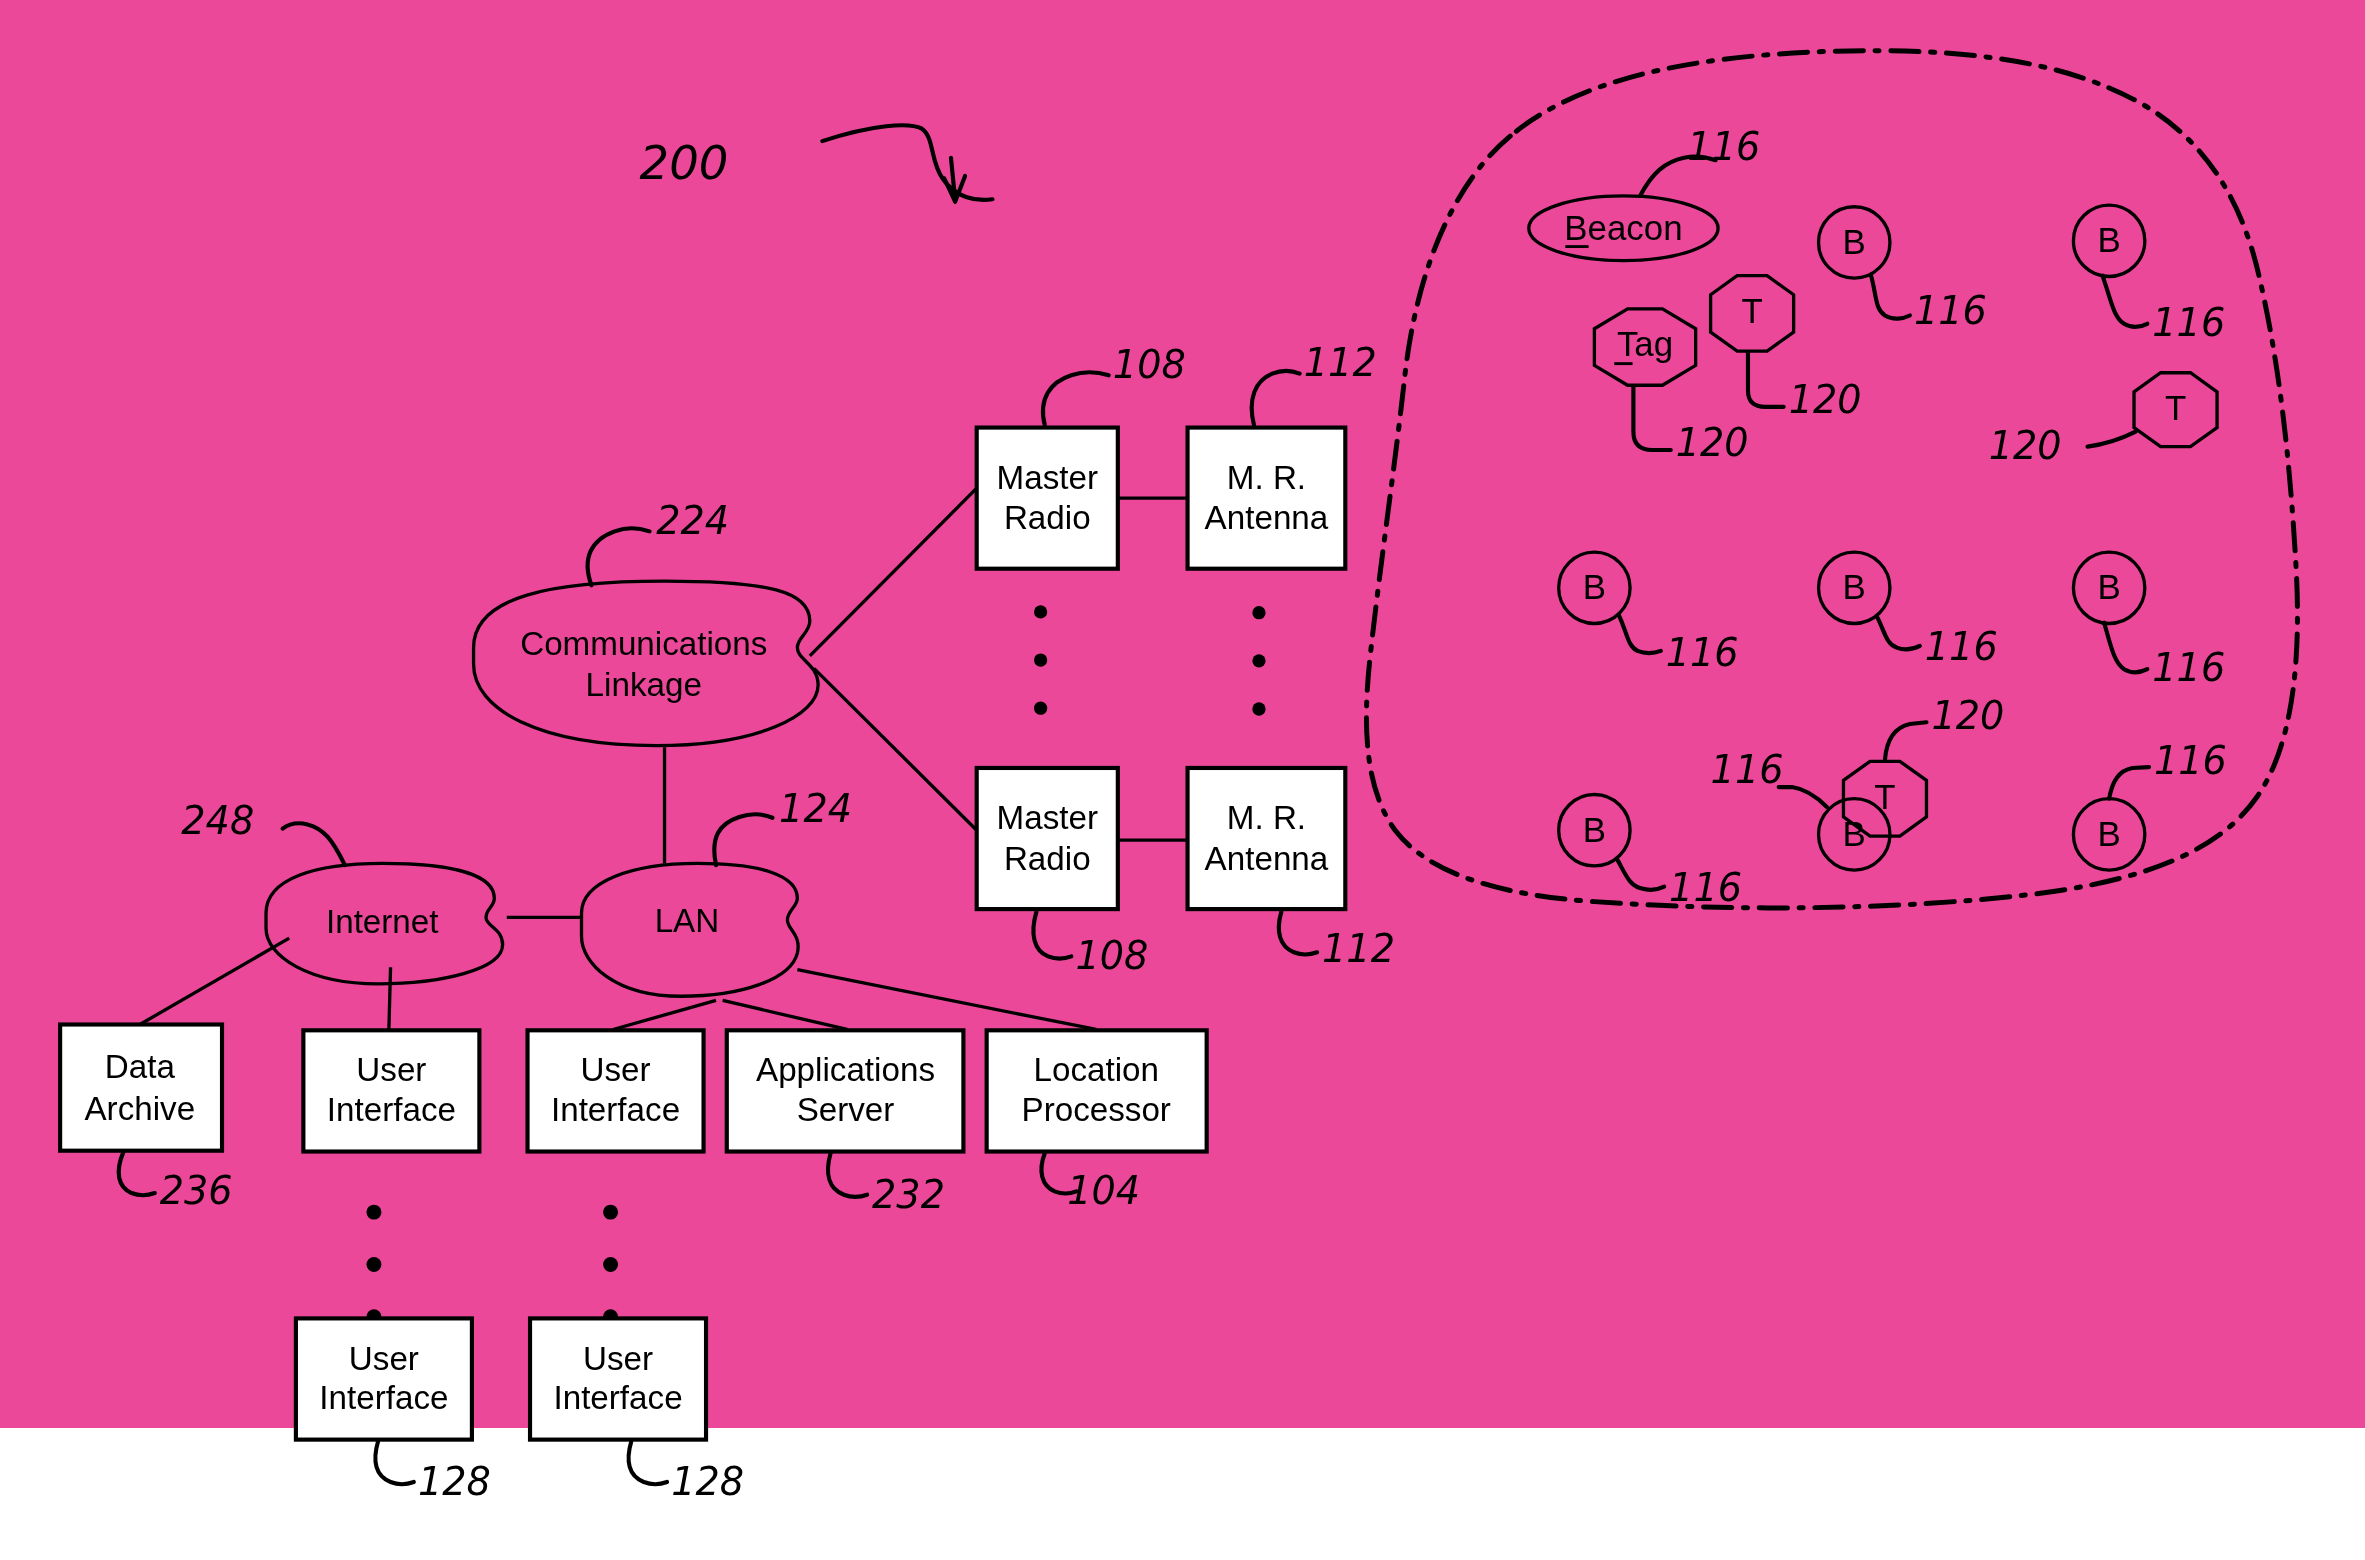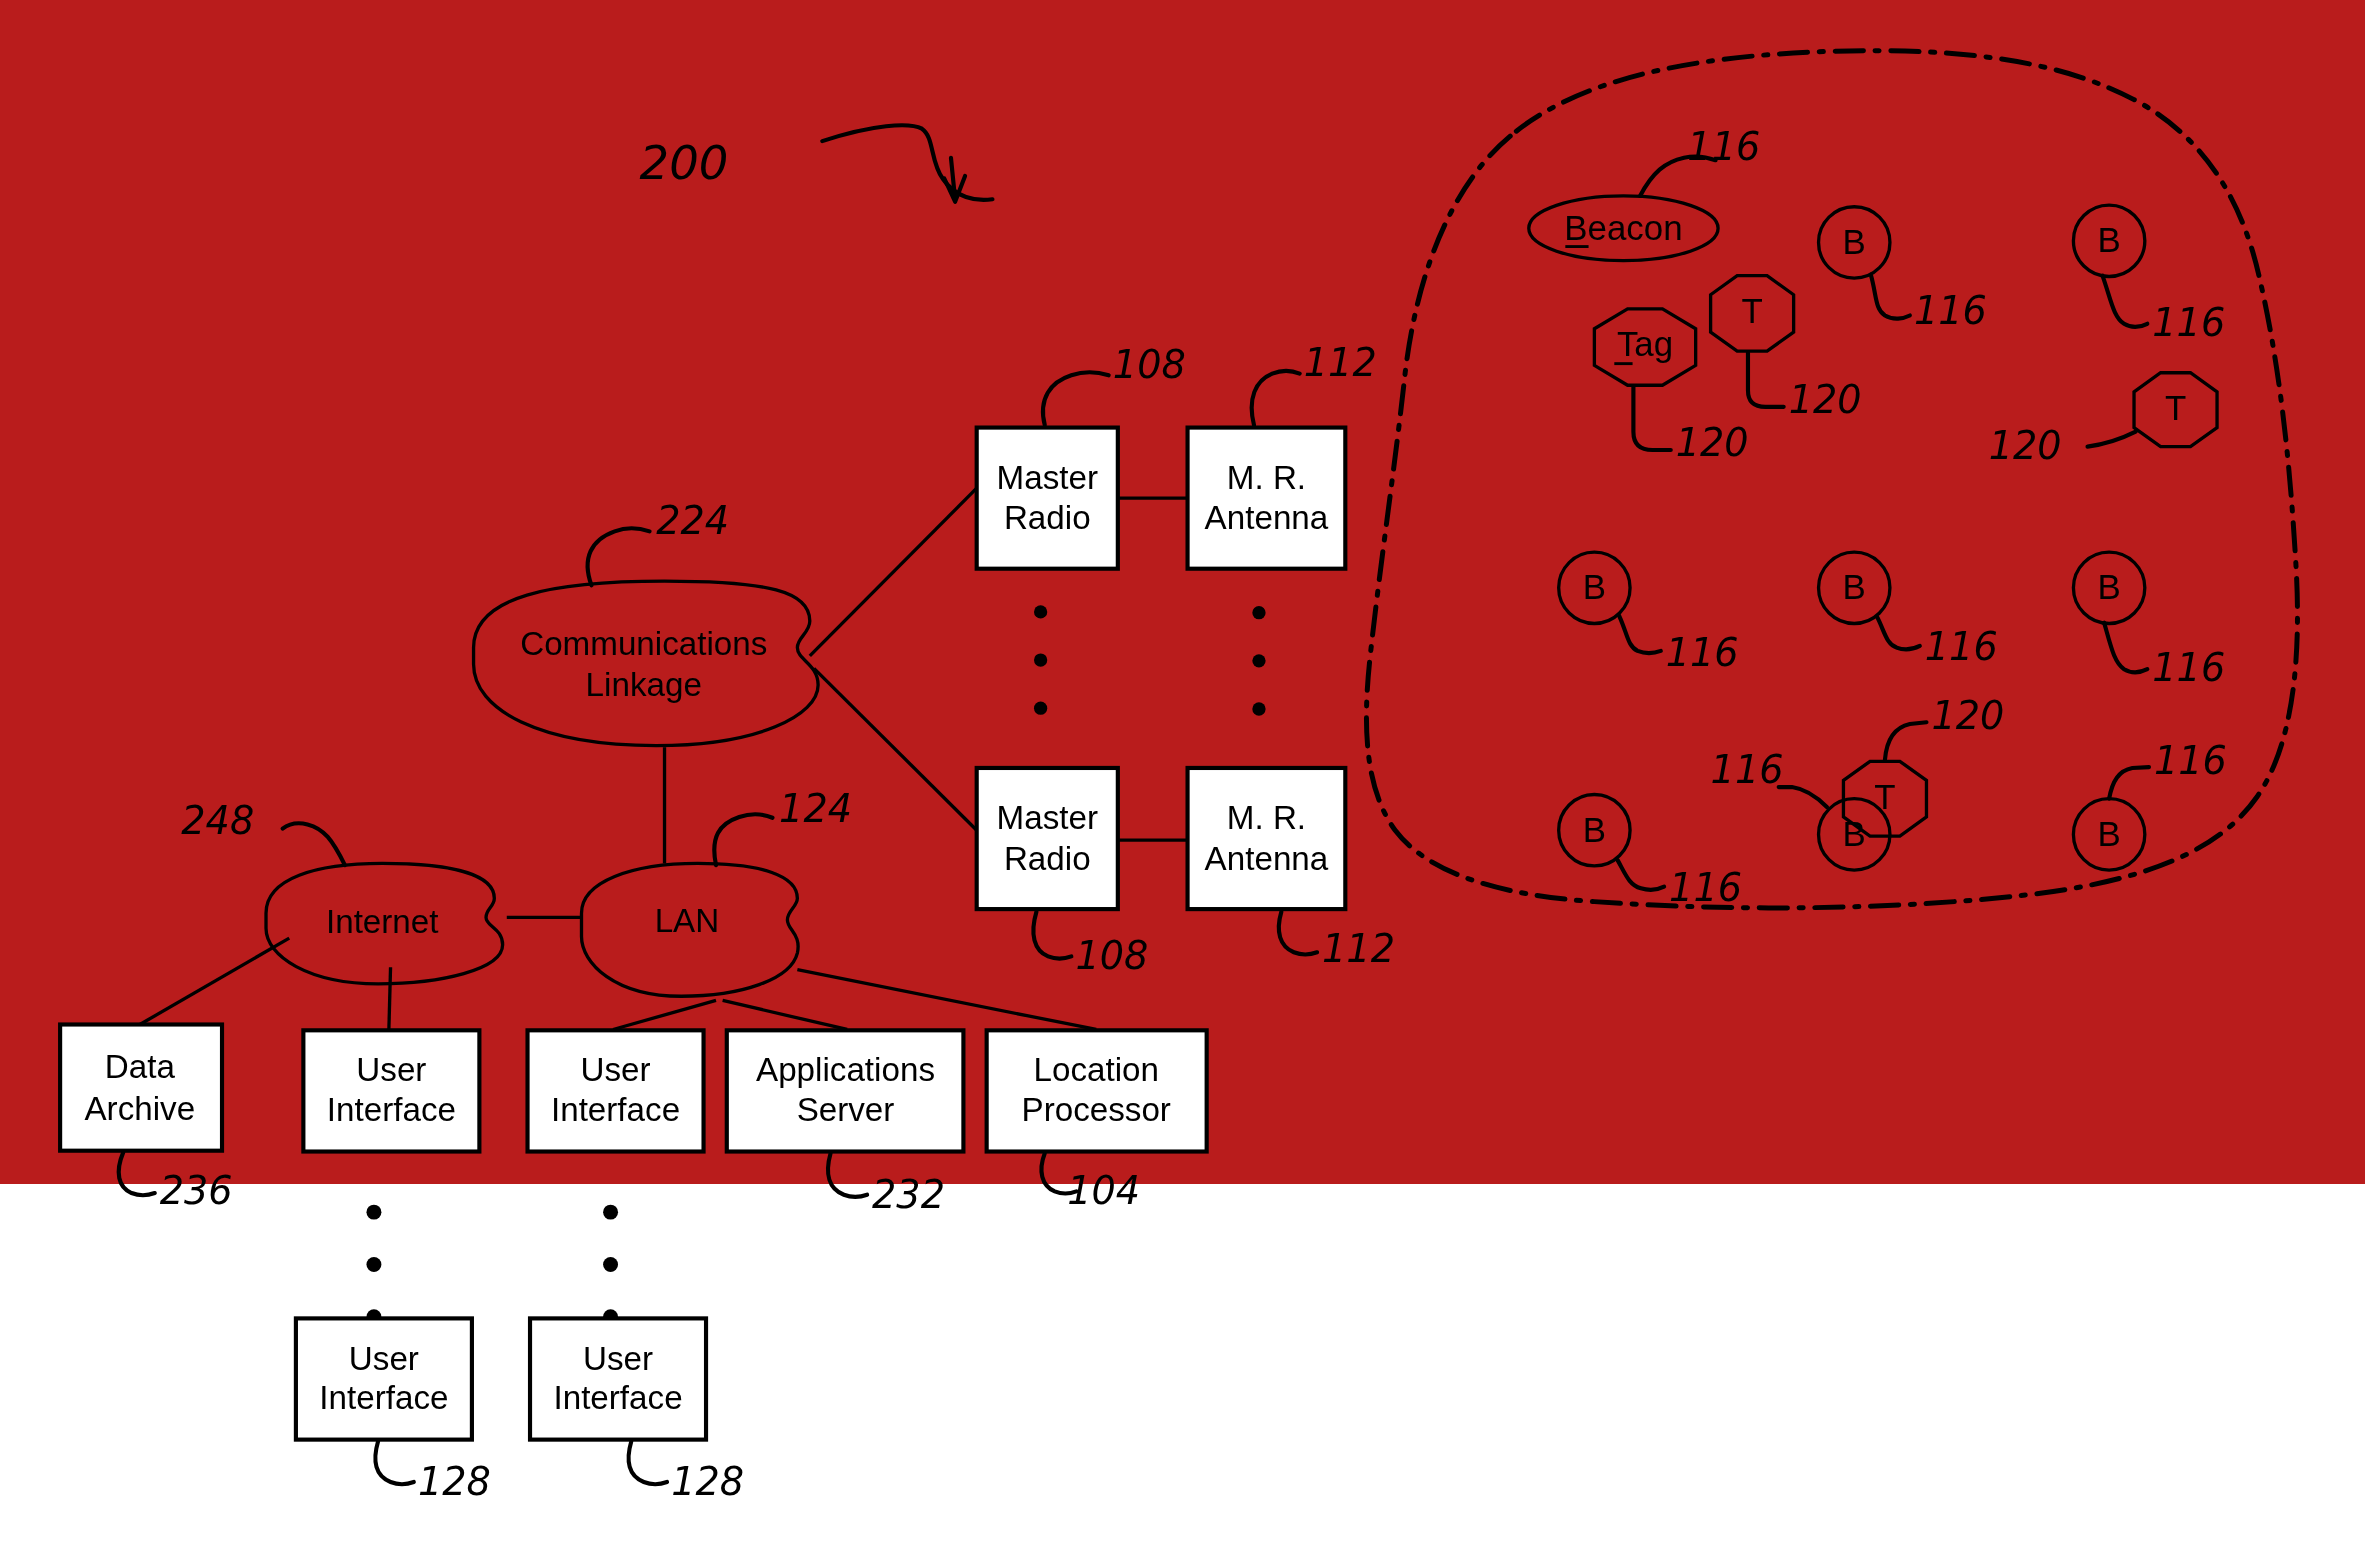--- a/index.html
+++ b/index.html
@@ -1,17 +1,17 @@
 <!DOCTYPE html>
 <html style="font-size:13.3px"><head>
 <meta charset="utf-8">
 <style>
   html,body{margin:0;padding:0;background:#ffffff;}
   body{width:2366px;height:1560px;overflow:hidden;font-family:"Liberation Sans",sans-serif;}
-  #stage{position:relative;width:2366px;height:1184px;background:#b91c1c;}
+  #stage{position:relative;width:2366px;height:1428px;background:#ec4899;}
   svg#canvas{position:absolute;left:0;top:0;width:2366px;height:1560px;}
   .boxlabel{font-family:"Liberation Sans",sans-serif;font-size:40px;fill:#000;text-anchor:middle;dominant-baseline:middle;}
   .ovallabel{font-family:"Liberation Sans",sans-serif;font-size:40px;fill:#000;text-anchor:middle;dominant-baseline:middle;}
   .nodelabel{font-family:"Liberation Sans",sans-serif;font-size:42px;fill:#000;text-anchor:middle;dominant-baseline:middle;}
   .refnum{font-family:"DejaVu Sans",sans-serif;font-size:46px;fill:#000;font-style:italic;text-anchor:start;dominant-baseline:middle;}
   .refnum-big{font-family:"DejaVu Sans",sans-serif;font-size:56px;fill:#000;font-style:italic;text-anchor:start;dominant-baseline:middle;}
   .stroke{fill:none;stroke:#000;stroke-width:4;}
   .stroke-thin{fill:none;stroke:#000;stroke-width:3.5;}
   .leader{fill:none;stroke:#000;stroke-width:5;stroke-linecap:round;stroke-linejoin:round;}
   .boxrect{fill:#ffffff;stroke:#000;stroke-width:5;}

